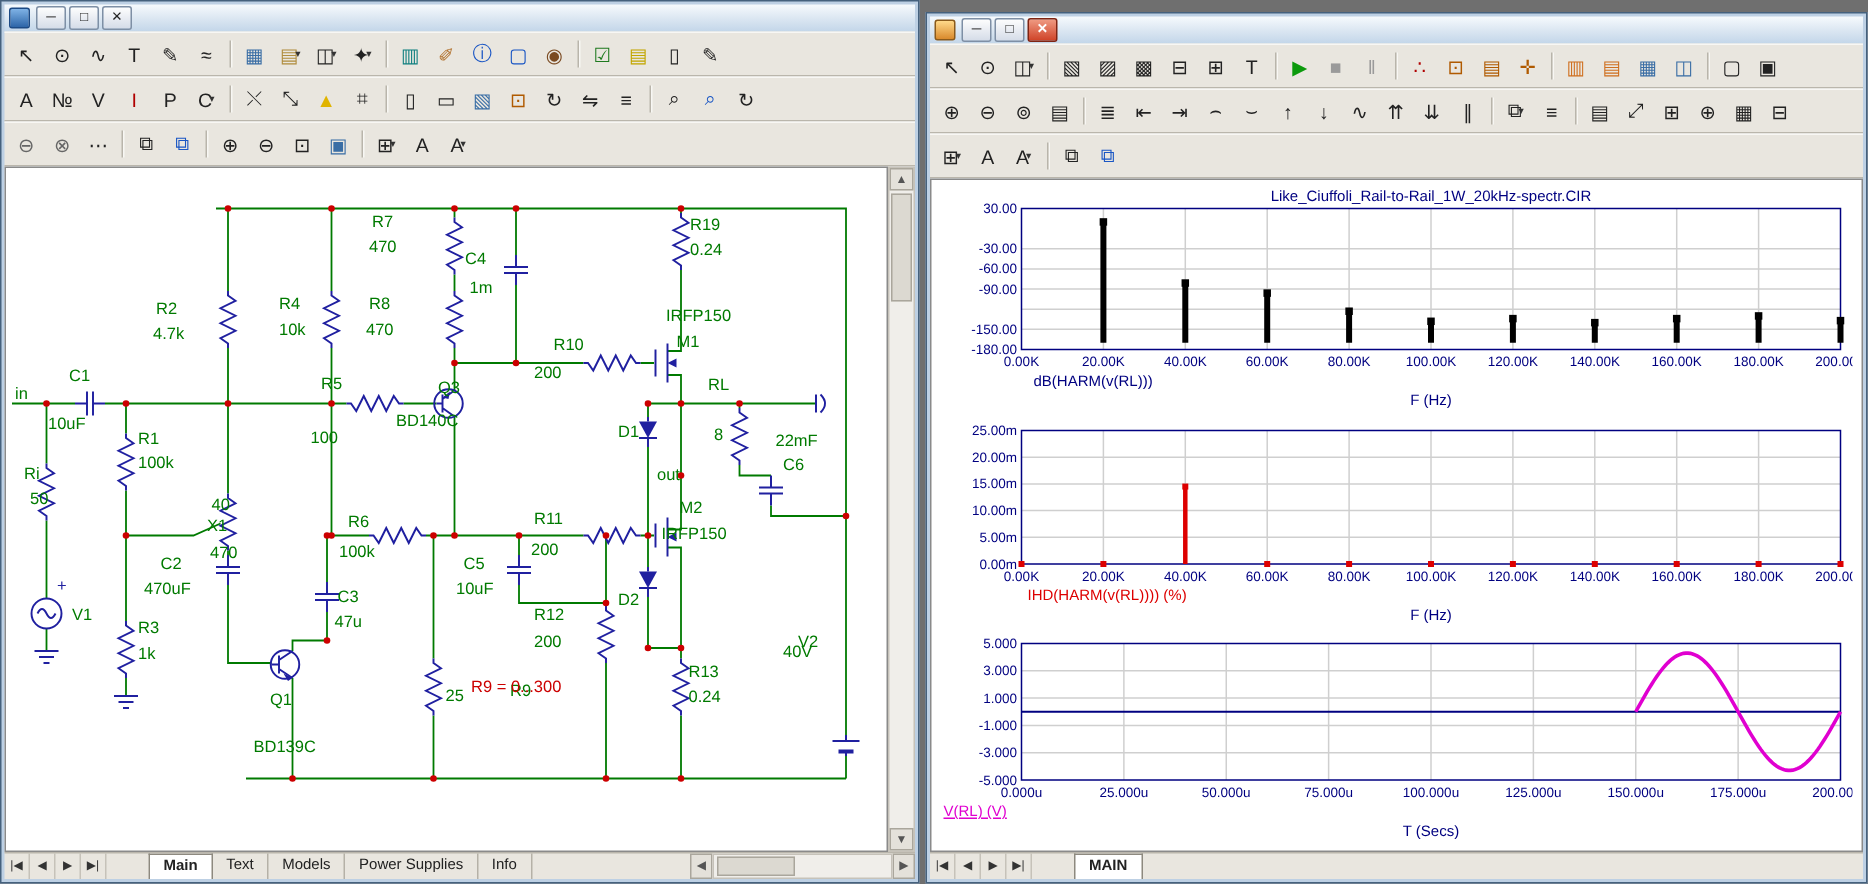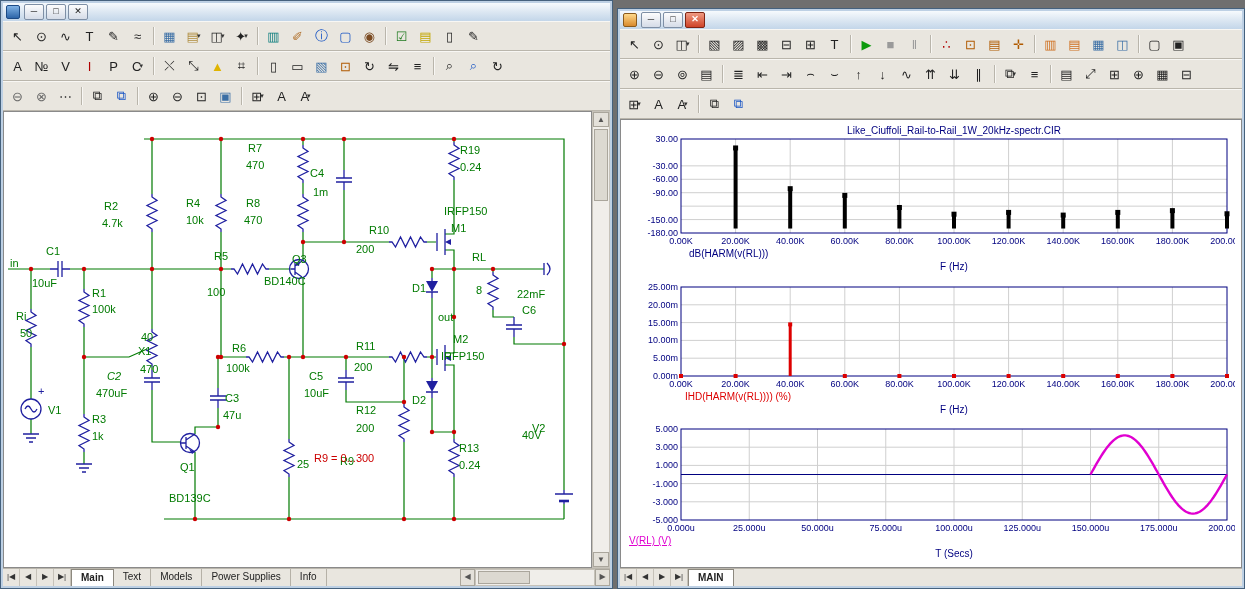--- a/index.html
+++ b/index.html
@@ -34,21 +34,21 @@
   .sbtn{height:15px;flex:0 0 15px;background:#e4e1da;border:1px solid #aaa69c;font-size:8px;
        text-align:center;line-height:13px;color:#555;box-sizing:border-box;}
   .strack{flex:1;position:relative;}
   .sthumb{position:absolute;top:2px;left:1px;right:1px;height:70px;background:#dcd9d1;border:1px solid #aaa69c;}
   .bottombar{flex:0 0 17px;display:flex;align-items:stretch;background:#e9e6df;
        border-top:1px solid #bab6ac;font-size:10px;}
   .tabnav{display:flex;}
   .tnav{width:16px;text-align:center;font-size:8px;line-height:16px;border-right:1px solid #c6c2b9;color:#333;}
   .tabs{display:flex;}
   .tab{padding:0 9px;line-height:15px;border-right:1px solid #b5b1a7;color:#222;}
-  .tab.active{background:#fff;font-weight:bold;border:1px solid #8d897f;border-bottom:none;}
+  .tab.active{background:#fff;font-weight:bold;border:1px solid #8d897f;border-bottom:none;margin-left:28px;}
   .bb-fill{flex:1;}
   .hscroll{display:flex;width:150px;}
   .hbtn{width:15px;flex:0 0 15px;background:#e4e1da;border:1px solid #aaa69c;font-size:8px;
        text-align:center;line-height:14px;color:#555;box-sizing:border-box;}
   .htrack{flex:1;position:relative;background:#f0eeea;border:1px solid #c6c2b9;}
   .hthumb{position:absolute;left:2px;top:1px;bottom:1px;width:50px;background:#dcd9d1;border:1px solid #aaa69c;}
   .plots{flex:1;background:#fff;border:1px solid #8a8a8a;overflow:hidden;padding:3px 2px;
        display:flex;flex-direction:column;gap:1px;}
   .plots svg{display:block;}
   .plots text{font-family:"Liberation Sans",sans-serif;}
@@ -407,21 +407,21 @@
           <span class="slabel" style="left: 434px; top: 199px;">out</span>
           <span class="slabel" style="left: 449px; top: 221px;">M2</span>
           <span class="slabel" style="left: 437px; top: 238px;">IRFP150</span>
           <span class="slabel" style="left: 352px; top: 228px;">R11</span>
           <span class="slabel" style="left: 350px; top: 249px;">200</span>
           <span class="slabel" style="left: 228px; top: 230px;">R6</span>
           <span class="slabel" style="left: 222px; top: 250px;">100k</span>
           <span class="slabel" style="left: 137px; top: 219px;">40</span>
           <span class="slabel" style="left: 134px; top: 233px;">X1</span>
           <span class="slabel" style="left: 136px; top: 251px;">470</span>
-          <span class="slabel" style="left: 103px; top: 258px; font-style: italic;">C2</span>
+          <span class="slabel" style="left: 103px; top: 258px;">C2</span>
           <span class="slabel" style="left: 92px; top: 275px;">470uF</span>
           <span class="slabel" style="left: 221px; top: 280px;">C3</span>
           <span class="slabel" style="left: 219px; top: 297px;">47u</span>
           <span class="slabel" style="left: 305px; top: 258px;">C5</span>
           <span class="slabel" style="left: 300px; top: 275px;">10uF</span>
           <span class="slabel" style="left: 408px; top: 282px;">D2</span>
           <span class="slabel" style="left: 352px; top: 292px;">R12</span>
           <span class="slabel" style="left: 352px; top: 310px;">200</span>
           <span class="slabel" style="left: 44px; top: 292px;">V1</span>
           <span class="slabel" style="left: 88px; top: 301px;">R3</span>

